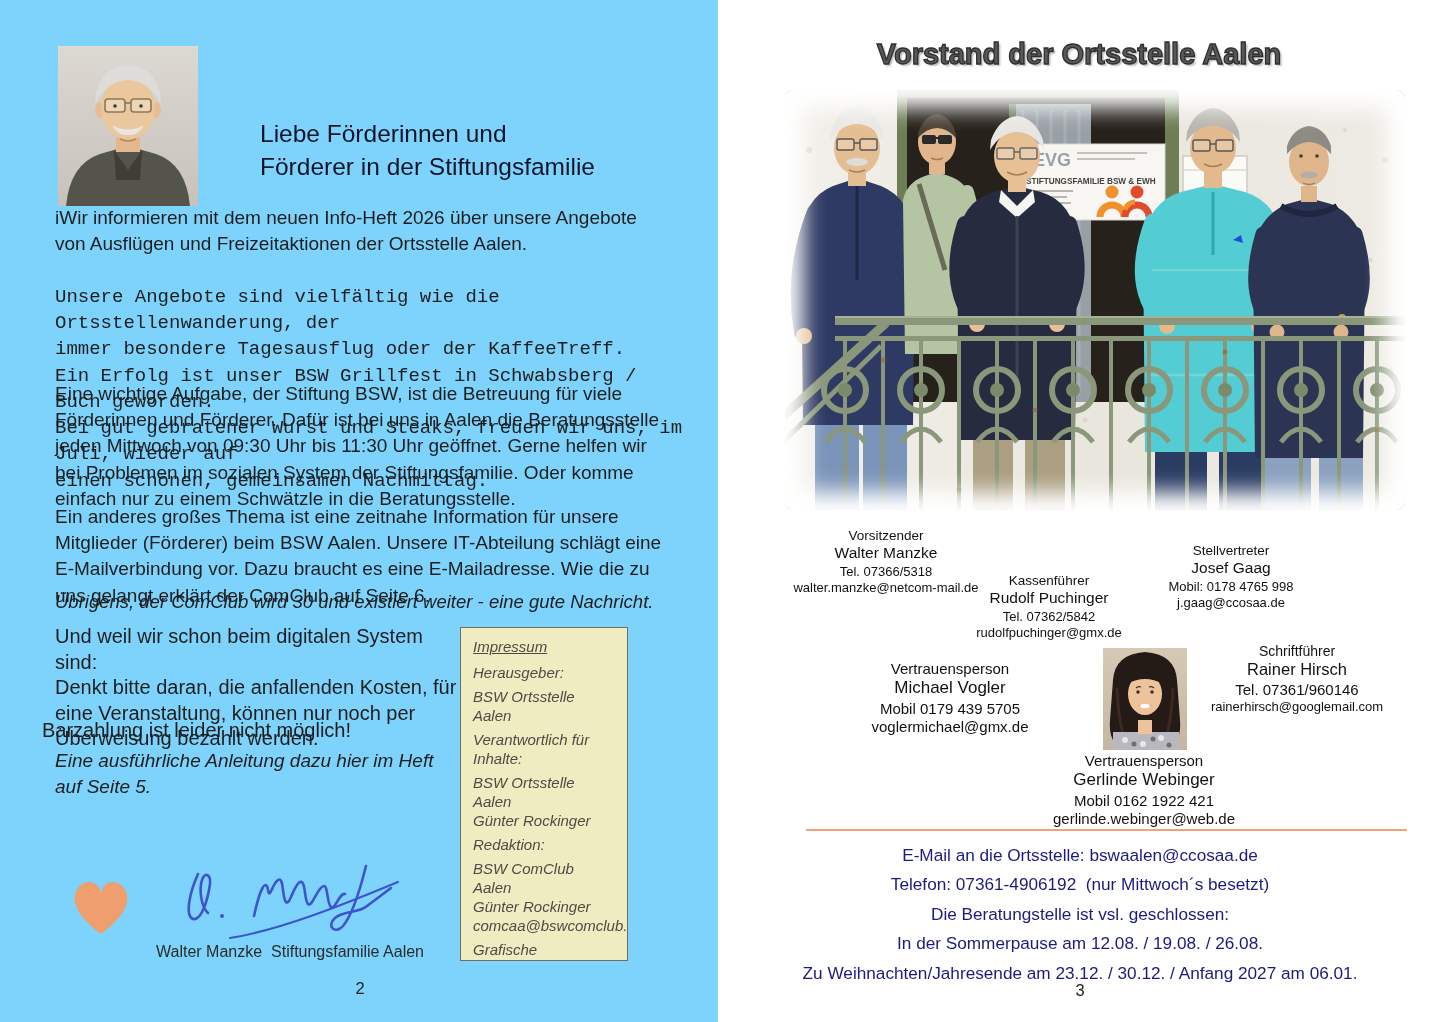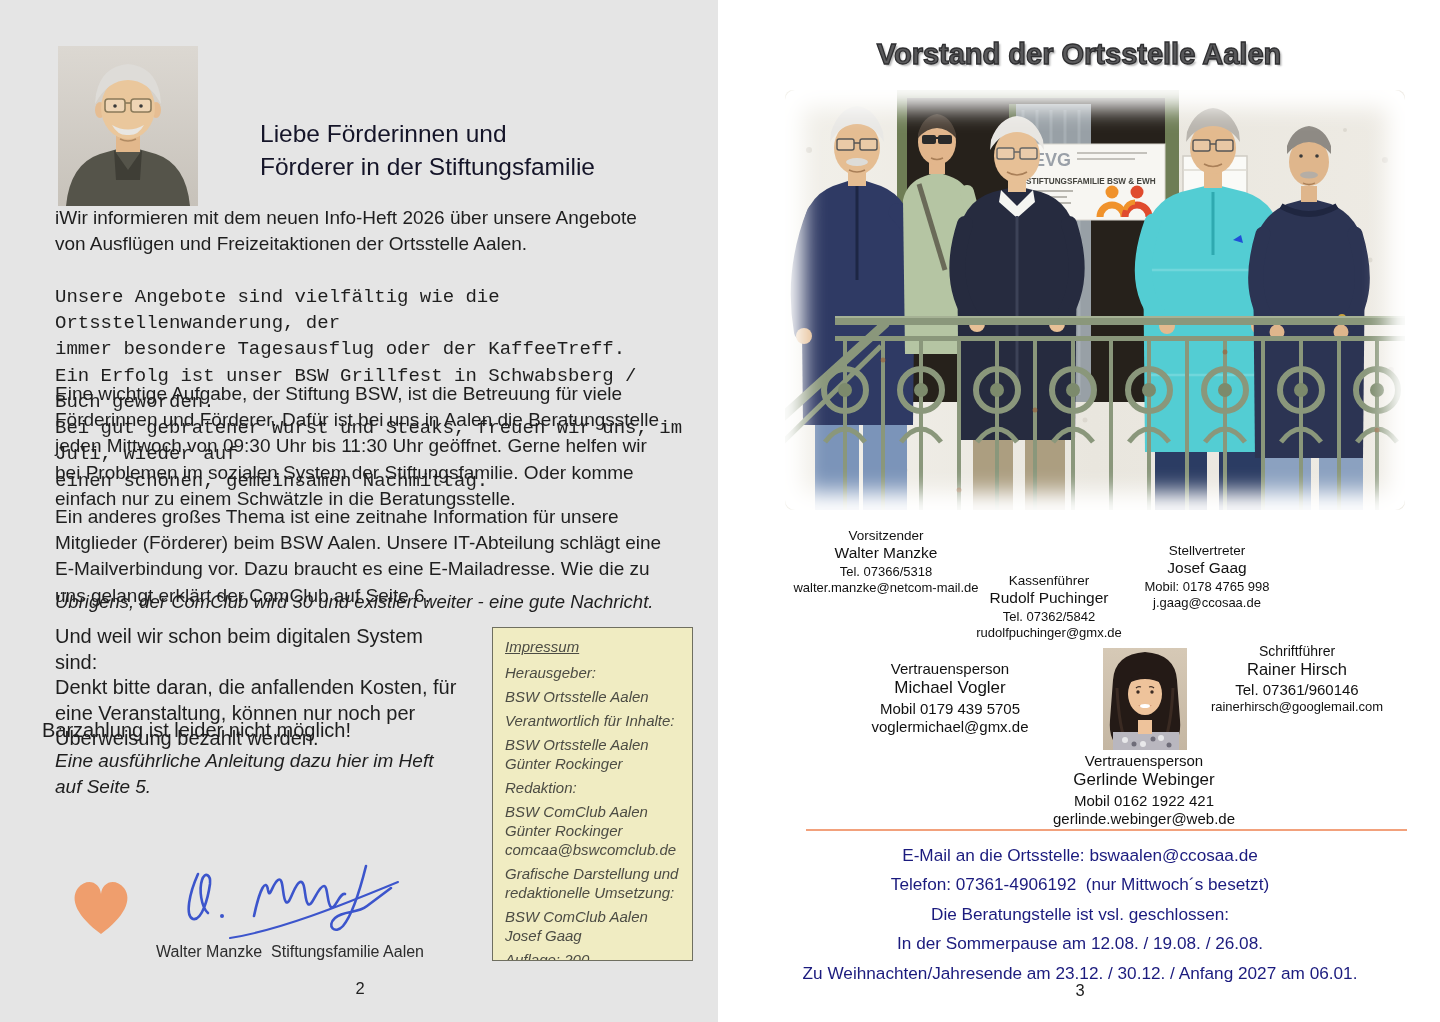--- a/index.html
+++ b/index.html
@@ -1,32 +1,32 @@
 <!DOCTYPE html>
 <html><head>
 <meta charset="utf-8">
 <style>
   html,body{margin:0;padding:0;background:#ffffff;font-family:"Liberation Sans",sans-serif;}
   #stage{position:relative;width:1440px;height:1022px;overflow:hidden;background:#ffffff;}
   .abs{position:absolute;}
 
   
-  .page-left{left:0;top:0;width:718px;height:1022px;background:#e5e5e5;}
+  .page-left{left:0;top:0;width:718px;height:1022px;background:#7dd3fc;}
   .para{position:absolute;color:#1e1e1e;font-size:19px;line-height:1.38;white-space:pre-line;}
   .heading{position:absolute;left:260px;top:118px;font-size:24.5px;line-height:1.33;color:#141428;white-space:pre-line;}
   .p-big{font-size:20px;line-height:1.28;}
   .p-italic{font-style:italic;font-size:18.5px;}
   .closing{position:absolute;left:122px;top:816px;width:420px;font-size:19.5px;line-height:1.25;
            font-weight:bold;font-style:italic;color:#5d6e9e;white-space:pre-line;}
   .caption{position:absolute;left:140px;top:943px;width:300px;text-align:center;font-size:16px;color:#2c2c2c;white-space:pre-wrap;}
   .pagenum{position:absolute;font-size:16.5px;color:#222;width:40px;text-align:center;}
 
-  .impressum{position:absolute;left:460px;top:627px;width:201px;height:334px;background:#f0ecc2;
+  .impressum{position:absolute;left:460px;top:627px;width:168px;height:334px;background:#f0ecc2;
              border:1.5px solid #6f6f60;box-sizing:border-box;padding:9px 12px;overflow:hidden;
-             color:#4c4c44;font-style:italic;font-size:15px;line-height:19px;margin-left:32px;}
+             color:#4c4c44;font-style:italic;font-size:15px;line-height:19px;}
   .imp-title{text-decoration:underline;margin-bottom:7px;}
   .imp-entry{white-space:pre-line;margin-bottom:5px;}
 
   .portrait{left:58px;top:46px;width:140px;height:160px;}
   .sig-box{left:170px;top:854px;width:240px;height:96px;}
   .heart-box{left:66px;top:874px;width:70px;height:64px;}
 
   
   .page-right{left:718px;top:0;width:722px;height:1022px;background:#ffffff;}
   .title{position:absolute;left:718px;top:38px;width:722px;text-align:center;
@@ -395,21 +395,21 @@
     <div class="mname">Walter Manzke</div>
     <div class="contact">Tel. 07366/5318</div>
     <div class="contact email">walter.manzke@netcom-mail.de</div>
   </div>
   <div class="member" style="left:929px;top:573px;width:240px;">
     <div class="role">Kassenführer</div>
     <div class="mname">Rudolf Puchinger</div>
     <div class="contact">Tel. 07362/5842</div>
     <div class="contact email">rudolfpuchinger@gmx.de</div>
   </div>
-  <div class="member" style="left:1087px;top:543px;width:240px;">
+  <div class="member" style="left:1111px;top:543px;width:240px;">
     <div class="role">Stellvertreter</div>
     <div class="mname">Josef Gaag</div>
     <div class="contact">Mobil: 0178 4765 998</div>
     <div class="contact email">j.gaag@ccosaa.de</div>
   </div>
   <div class="member m-lg" style="left:820px;top:660px;width:260px;">
     <div class="role">Vertrauensperson</div>
     <div class="mname">Michael Vogler</div>
     <div class="contact">Mobil 0179 439 5705</div>
     <div class="contact email">voglermichael@gmx.de</div>

